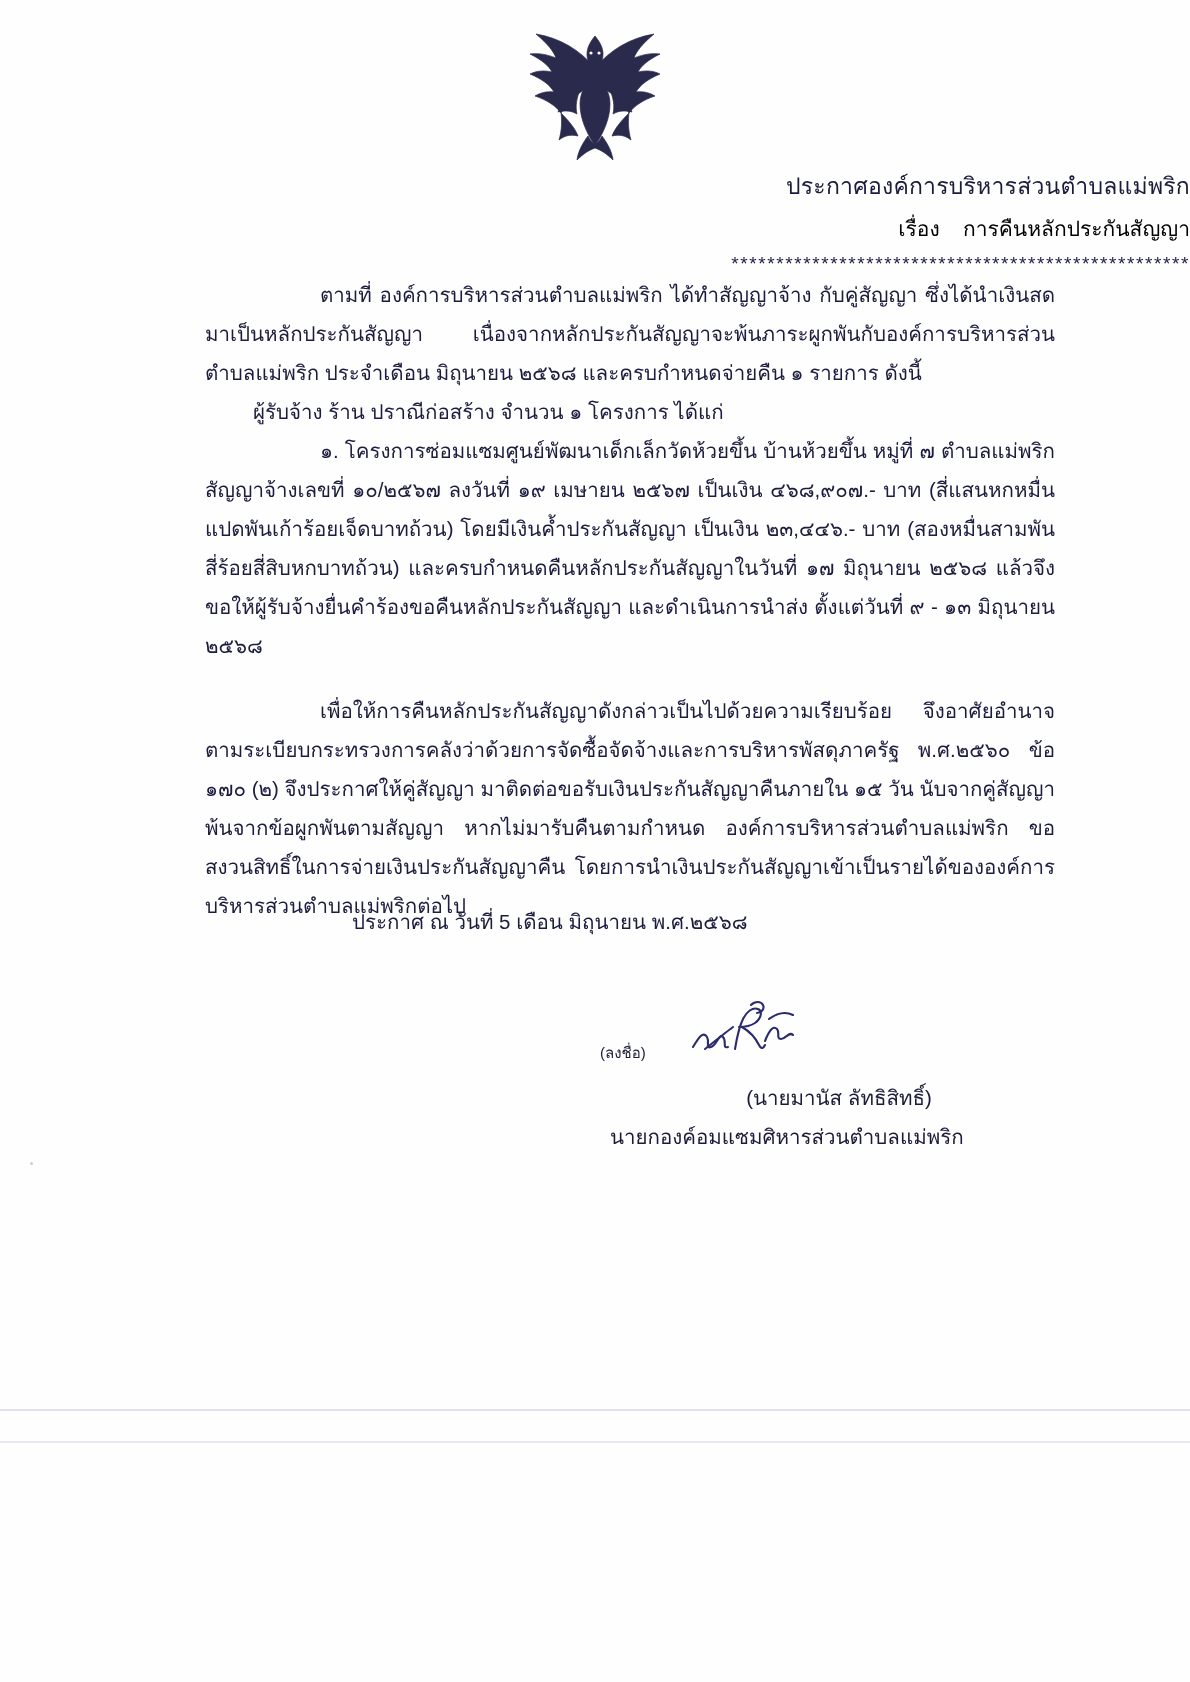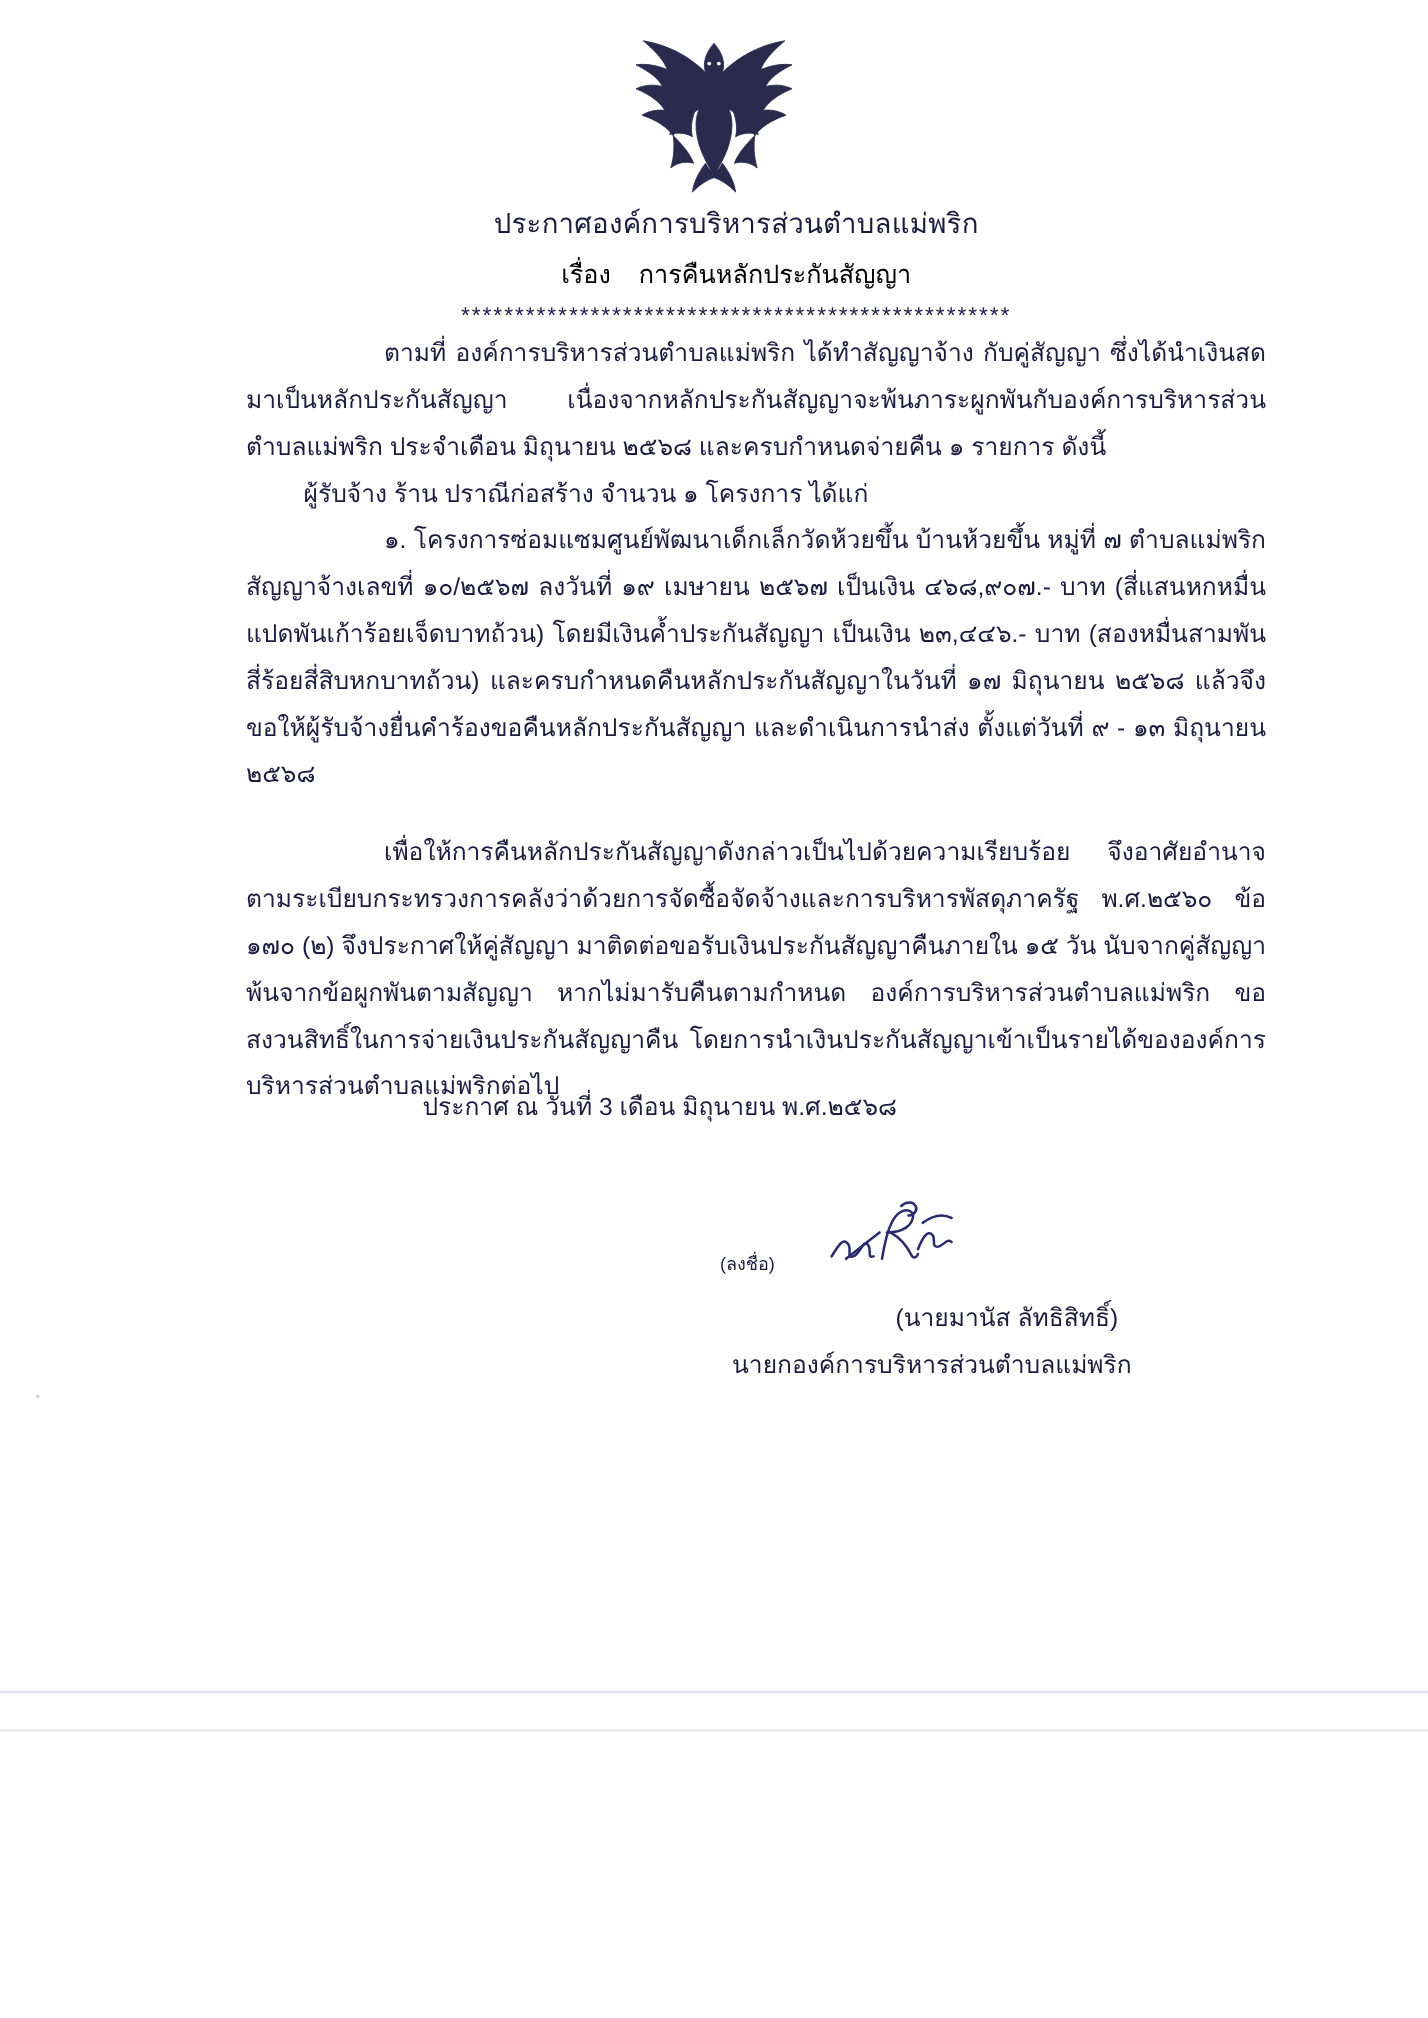--- a/index.html
+++ b/index.html
@@ -49,21 +49,21 @@
     left: 50%;
     top: 24px;
     transform: translateX(-50%);
     width: 150px;
     height: 140px;
   }
   .header-block {
     position: absolute;
     left: 0; right: 0;
     top: 168px;
-    text-align: center;
+    text-align: right;
     padding-left: 37px;
   }
   .doc-title {
     font-size: 23px;
     letter-spacing: 0.2px;
     color: #1b1b3c;
   }
   .doc-subject {
     font-size: 21px;
     margin-top: 8px;
@@ -193,36 +193,36 @@
 
   <div class="body-block">
     <p class="para p-indent">ตามที่  องค์การบริหารส่วนตำบลแม่พริก  ได้ทำสัญญาจ้าง  กับคู่สัญญา  ซึ่งได้นำเงินสดมาเป็นหลักประกันสัญญา   เนื่องจากหลักประกันสัญญาจะพ้นภาระผูกพันกับองค์การบริหารส่วนตำบลแม่พริก ประจำเดือน  มิถุนายน ๒๕๖๘  และครบกำหนดจ่ายคืน  ๑  รายการ  ดังนี้</p>
     <p class="para p-indent-sm">ผู้รับจ้าง ร้าน  ปราณีก่อสร้าง  จำนวน  ๑  โครงการ  ได้แก่</p>
     <p class="para list-item">๑.      โครงการซ่อมแซมศูนย์พัฒนาเด็กเล็กวัดห้วยขึ้น  บ้านห้วยขึ้น  หมู่ที่ ๗ ตำบลแม่พริก สัญญาจ้างเลขที่ ๑๐/๒๕๖๗ ลงวันที่ ๑๙ เมษายน ๒๕๖๗  เป็นเงิน  ๔๖๘,๙๐๗.- บาท (สี่แสนหกหมื่นแปดพันเก้าร้อยเจ็ดบาทถ้วน) โดยมีเงินค้ำประกันสัญญา เป็นเงิน ๒๓,๔๔๖.- บาท (สองหมื่นสามพันสี่ร้อยสี่สิบหกบาทถ้วน)  และครบกำหนดคืนหลักประกันสัญญาในวันที่  ๑๗ มิถุนายน  ๒๕๖๘  แล้วจึงขอให้ผู้รับจ้างยื่นคำร้องขอคืนหลักประกันสัญญา และดำเนินการนำส่ง ตั้งแต่วันที่ ๙ - ๑๓  มิถุนายน ๒๕๖๘</p>
     <div class="gap"></div>
     <p class="para p-indent">เพื่อให้การคืนหลักประกันสัญญาดังกล่าวเป็นไปด้วยความเรียบร้อย  จึงอาศัยอำนาจตามระเบียบกระทรวงการคลังว่าด้วยการจัดซื้อจัดจ้างและการบริหารพัสดุภาครัฐ พ.ศ.๒๕๖๐  ข้อ ๑๗๐ (๒)  จึงประกาศให้คู่สัญญา มาติดต่อขอรับเงินประกันสัญญาคืนภายใน ๑๕ วัน นับจากคู่สัญญาพ้นจากข้อผูกพันตามสัญญา  หากไม่มารับคืนตามกำหนด  องค์การบริหารส่วนตำบลแม่พริก  ขอสงวนสิทธิ์ในการจ่ายเงินประกันสัญญาคืน  โดยการนำเงินประกันสัญญาเข้าเป็นรายได้ขององค์การบริหารส่วนตำบลแม่พริกต่อไป</p>
     <div class="gap"></div>
   </div>
 
-  <div class="notice-date">ประกาศ ณ วันที่   3   เดือน  มิถุนายน  พ.ศ.๒๕๖๘</div>
+  <div class="notice-date">ประกาศ ณ วันที่   5   เดือน  มิถุนายน  พ.ศ.๒๕๖๘</div>
 
   <div class="sign-area">
     <div class="sign-row">
       <span class="sign-label">(ลงชื่อ)</span>
       <span class="signature">
         <svg viewBox="0 0 120 70" width="120" height="70" aria-hidden="true">
           <g fill="none" stroke="#2b2b6e" stroke-width="2.1" stroke-linecap="round">
             <path d="M8 50 C14 40 18 34 22 40 C25 45 20 52 26 50 C32 48 34 36 38 40 C42 44 37 52 43 50"></path>
             <path d="M20 52 C30 44 40 36 48 30"></path>
             <path d="M50 52 C52 40 54 30 58 22 C62 14 68 10 73 12 C78 14 76 22 70 26 C64 30 58 30 54 30"></path>
             <path d="M57 30 C64 34 70 40 74 48 C76 52 78 52 80 48"></path>
             <path d="M66 8 C70 4 76 4 78 8 C80 12 76 16 72 16"></path>
             <path d="M80 44 C84 34 88 28 92 32 C95 35 91 42 96 42 C101 42 104 34 108 38"></path>
             <path d="M84 22 C92 16 100 14 108 18"></path>
           </g>
         </svg>
       </span>
     </div>
     <div class="sign-name nowrap">(นายมานัส      ลัทธิสิทธิ์)</div>
-    <div class="sign-pos nowrap">นายกองค์การบริหารส่วนตำบลแม่พริก</div>
+    <div class="sign-pos nowrap">นายกองค์อมแซมศิหารส่วนตำบลแม่พริก</div>
   </div>
 
 </div>
 
 </body></html>

